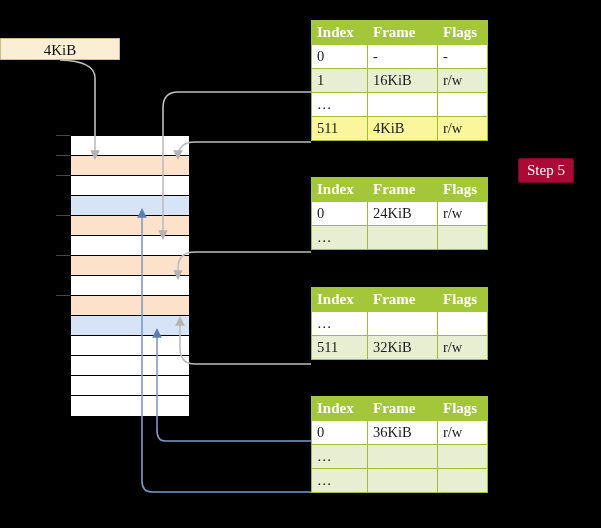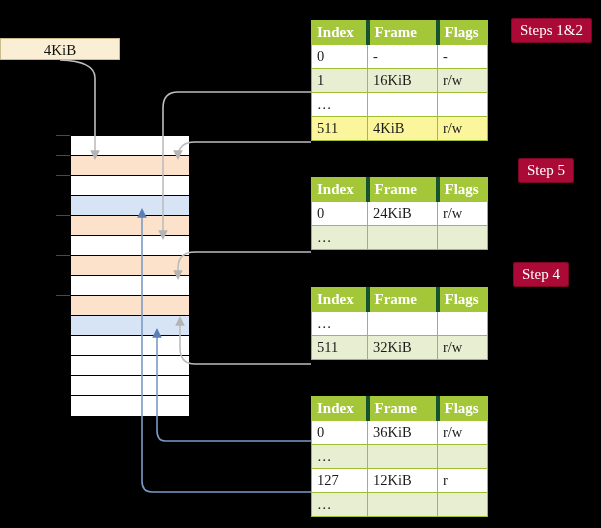--- a/index.html
+++ b/index.html
@@ -96,21 +96,21 @@
     overflow: hidden;
     white-space: nowrap;
   }
   .pt th {
     background: #A4C639;
     color: #FFFFFF;
     font-weight: bold;
     border-color: #A4C639;
     font-size: 15px;
   }
-  .pt th.sep { border-left: 4px solid #14532d; }
+  .pt th.sep { border-left: 1px solid #14532d; }
   .pt tr.alt td { background: #E8EED2; }
   .pt tr.plain td { background: #FFFFFF; }
   .pt td.hl { background: #FBF59B !important; }
   .col-index { width: 56px; }
   .col-frame { width: 70px; }
   .col-flags { width: 50px; }
 
   
   #wires {
     position: absolute;
@@ -121,28 +121,22 @@
 </style>
 </head>
 <body>
 
 <div id="stage">
 
   <div id="page-box">
     <span>4KiB</span>
   </div>
 
-  <div class="step-badge" style="left:511px; top:18px;">
-    <span>Steps 1&amp;2</span>
-  </div>
   <div class="step-badge" style="left:518px; top:158px;">
     <span>Step 5</span>
-  </div>
-  <div class="step-badge" style="left:513px; top:262px;">
-    <span>Step 4</span>
   </div>
 
   <div id="memory-column">
       <div class="mem-cell mem-white" style="top: 0px; height: 20px;"></div>
       <div class="mem-cell mem-orange" style="top: 20px; height: 20px;"></div>
       <div class="mem-cell mem-white" style="top: 40px; height: 20px;"></div>
       <div class="mem-cell mem-blue" style="top: 60px; height: 20px;"></div>
       <div class="mem-cell mem-orange" style="top: 80px; height: 20px;"></div>
       <div class="mem-cell mem-white" style="top: 100px; height: 20px;"></div>
       <div class="mem-cell mem-orange" style="top: 120px; height: 20px;"></div>
@@ -270,25 +264,20 @@
       <tr class="plain">
         <td>0</td>
         <td>36KiB</td>
         <td>r/w</td>
       </tr>
       <tr class="alt">
         <td>…</td>
         <td></td>
         <td></td>
       </tr>
-      <tr class="plain">
-        <td>127</td>
-        <td>12KiB</td>
-        <td>r</td>
-      </tr>
       <tr class="alt">
         <td>…</td>
         <td></td>
         <td></td>
       </tr>
     </tbody>
   </table>
 
   <svg id="wires" viewBox="0 0 601 528">
     <defs>

